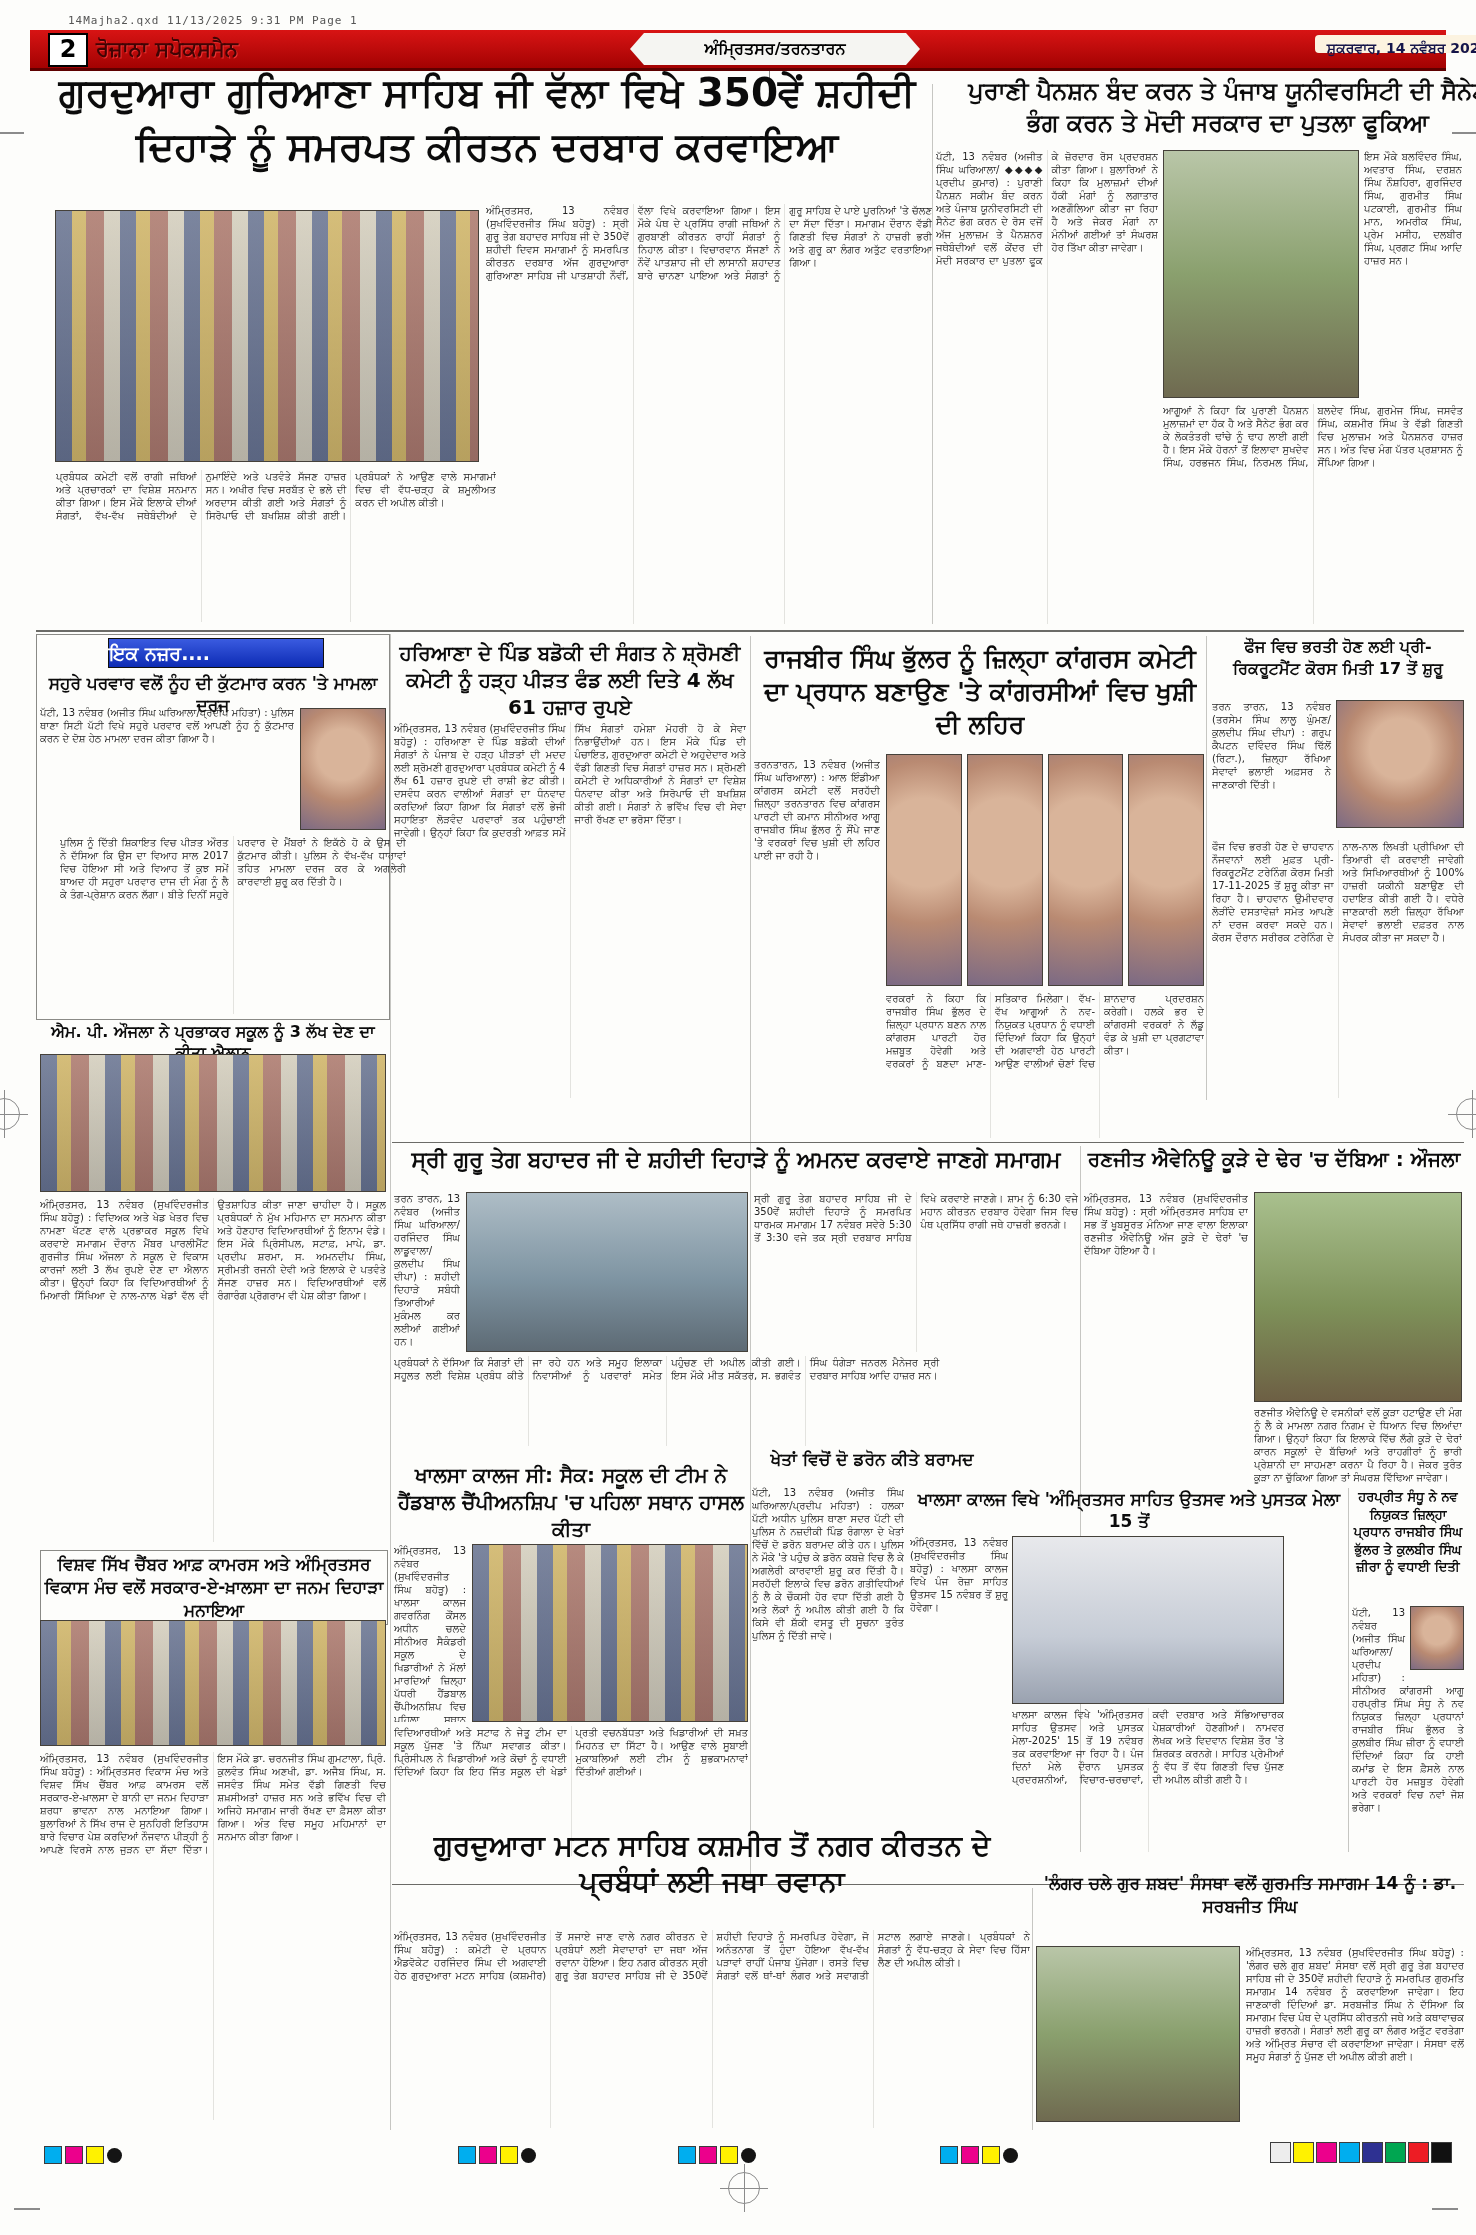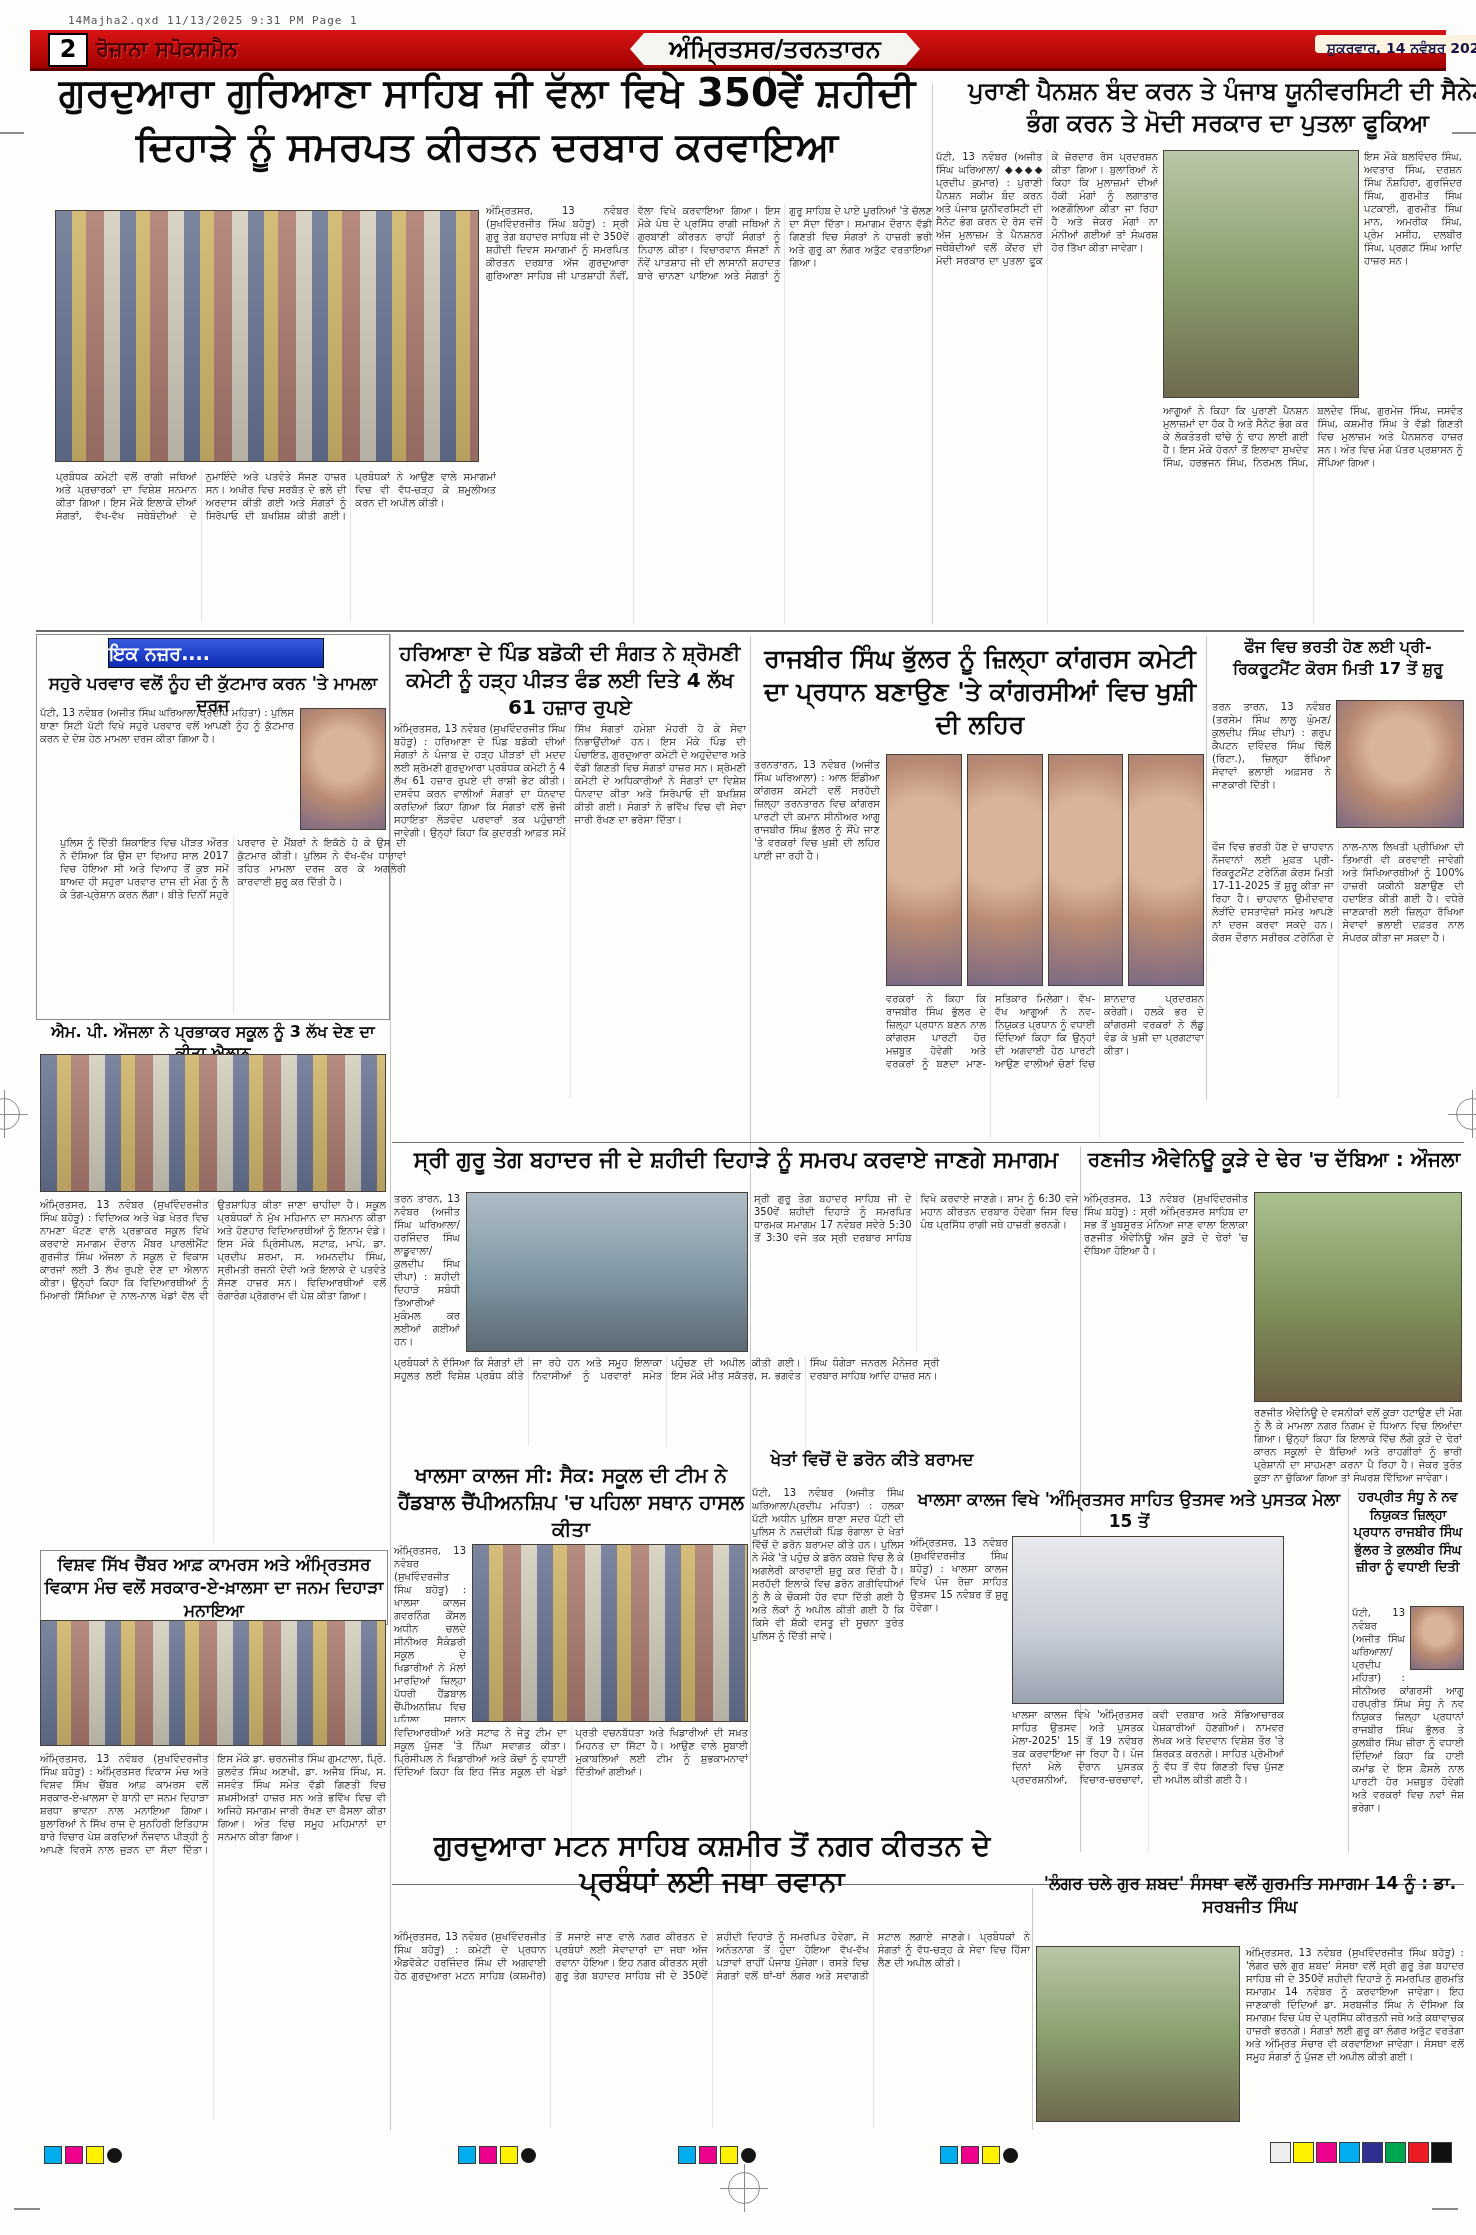--- a/index.html
+++ b/index.html
@@ -5,21 +5,21 @@
   html,body{margin:0;padding:0;background:#e9e9e5;}
   .page{position:relative;width:1476px;height:2235px;background:#fdfdfb;overflow:hidden;
         font-family:"DejaVu Sans",sans-serif;color:#1a1a1a;box-shadow:0 0 6px rgba(0,0,0,.25);}
   .abs{position:absolute;}
   .slug{font-family:"DejaVu Sans Mono",monospace;font-size:11px;color:#555;letter-spacing:1px;}
   
   .mastbar{background:linear-gradient(180deg,#d81414,#a30202);border-bottom:3px solid #5e0000;}
   .pageno{background:#fff;border:2px solid #000;color:#000;font-weight:bold;font-size:24px;
           text-align:center;line-height:28px;}
   .papername{color:#3f0404;font-weight:bold;font-size:21px;text-shadow:1px 1px 0 #e33;line-height:34px;}
-  .edition{background:#f5f5f2;color:#000;font-weight:bold;font-size:24px;text-align:center;line-height:32px;
+  .edition{background:#f5f5f2;color:#000;font-weight:bold;font-size:16px;text-align:center;line-height:32px;
            clip-path:polygon(14px 0,calc(100% - 14px) 0,100% 50%,calc(100% - 14px) 100%,14px 100%,0 50%);}
   .datebox{background:#fcf3e0;border-radius:4px;color:#15154a;font-weight:bold;font-size:14px;
            text-align:center;line-height:26px;}
   
   .h{font-weight:bold;color:#0b0b0b;text-align:center;}
   .bt{font-size:10px;line-height:1.3;text-align:justify;color:#242424;overflow:hidden;}
   .c2{column-count:2;column-gap:9px;column-rule:1px solid #e3e3df;}
   .c3{column-count:3;column-gap:9px;column-rule:1px solid #e3e3df;}
   .c4{column-count:4;column-gap:9px;column-rule:1px solid #e3e3df;}
   .c5{column-count:5;column-gap:9px;column-rule:1px solid #e3e3df;}
@@ -120,21 +120,21 @@
   <div class="abs vl" style="left:1206px;top:636px;height:464px;"></div>
   <div class="abs h" style="left:1212px;top:636px;width:252px;font-size:16px;line-height:1.35;">ਫੌਜ ਵਿਚ ਭਰਤੀ ਹੋਣ ਲਈ ਪ੍ਰੀ-ਰਿਕਰੂਟਮੈਂਟ ਕੋਰਸ ਮਿਤੀ 17 ਤੋਂ ਸ਼ੁਰੂ</div>
   <div class="abs bt" style="left:1212px;top:700px;width:252px;height:136px;">
     <span class="fr ph ph-portrait" style="width:128px;height:128px;display:block;"></span>
     <span>ਤਰਨ ਤਾਰਨ, 13 ਨਵੰਬਰ (ਤਰਸੇਮ ਸਿੰਘ ਲਾਲੂ ਘੁੰਮਣ/ ਕੁਲਦੀਪ ਸਿੰਘ ਦੀਪਾ) : ਗਰੁਪ ਕੈਪਟਨ ਦਵਿੰਦਰ ਸਿੰਘ ਢਿੱਲੋਂ (ਰਿਟਾ.), ਜ਼ਿਲ੍ਹਾ ਰੱਖਿਆ ਸੇਵਾਵਾਂ ਭਲਾਈ ਅਫ਼ਸਰ ਨੇ ਜਾਣਕਾਰੀ ਦਿੱਤੀ।</span>
   </div>
   <div class="abs bt c2" style="left:1212px;top:840px;width:252px;height:258px;">ਫੌਜ ਵਿਚ ਭਰਤੀ ਹੋਣ ਦੇ ਚਾਹਵਾਨ ਨੌਜਵਾਨਾਂ ਲਈ ਮੁਫ਼ਤ ਪ੍ਰੀ-ਰਿਕਰੂਟਮੈਂਟ ਟਰੇਨਿੰਗ ਕੋਰਸ ਮਿਤੀ 17-11-2025 ਤੋਂ ਸ਼ੁਰੂ ਕੀਤਾ ਜਾ ਰਿਹਾ ਹੈ। ਚਾਹਵਾਨ ਉਮੀਦਵਾਰ ਲੋੜੀਂਦੇ ਦਸਤਾਵੇਜ਼ਾਂ ਸਮੇਤ ਆਪਣੇ ਨਾਂ ਦਰਜ ਕਰਵਾ ਸਕਦੇ ਹਨ। ਕੋਰਸ ਦੌਰਾਨ ਸਰੀਰਕ ਟਰੇਨਿੰਗ ਦੇ ਨਾਲ-ਨਾਲ ਲਿਖਤੀ ਪ੍ਰੀਖਿਆ ਦੀ ਤਿਆਰੀ ਵੀ ਕਰਵਾਈ ਜਾਵੇਗੀ ਅਤੇ ਸਿਖਿਆਰਥੀਆਂ ਨੂੰ 100% ਹਾਜ਼ਰੀ ਯਕੀਨੀ ਬਣਾਉਣ ਦੀ ਹਦਾਇਤ ਕੀਤੀ ਗਈ ਹੈ। ਵਧੇਰੇ ਜਾਣਕਾਰੀ ਲਈ ਜ਼ਿਲ੍ਹਾ ਰੱਖਿਆ ਸੇਵਾਵਾਂ ਭਲਾਈ ਦਫ਼ਤਰ ਨਾਲ ਸੰਪਰਕ ਕੀਤਾ ਜਾ ਸਕਦਾ ਹੈ।</div>
 
   <div class="abs hl" style="left:392px;top:1142px;width:1072px;height:1px;"></div>
 
-  <div class="abs h" style="left:394px;top:1146px;width:684px;font-size:22px;line-height:1.3;">ਸ੍ਰੀ ਗੁਰੂ ਤੇਗ ਬਹਾਦਰ ਜੀ ਦੇ ਸ਼ਹੀਦੀ ਦਿਹਾੜੇ ਨੂੰ ਸਮਰਪ ਕਰਵਾਏ ਜਾਣਗੇ ਸਮਾਗਮ</div>
+  <div class="abs h" style="left:394px;top:1146px;width:684px;font-size:22px;line-height:1.3;">ਸ੍ਰੀ ਗੁਰੂ ਤੇਗ ਬਹਾਦਰ ਜੀ ਦੇ ਸ਼ਹੀਦੀ ਦਿਹਾੜੇ ਨੂੰ ਅਮਨਦ ਕਰਵਾਏ ਜਾਣਗੇ ਸਮਾਗਮ</div>
   <div class="abs bt" style="left:394px;top:1192px;width:66px;height:258px;">ਤਰਨ ਤਾਰਨ, 13 ਨਵੰਬਰ (ਅਜੀਤ ਸਿੰਘ ਘਰਿਆਲਾ/ ਹਰਜਿੰਦਰ ਸਿੰਘ ਲਾਡੂਵਾਲਾ/ ਕੁਲਦੀਪ ਸਿੰਘ ਦੀਪਾ) : ਸ਼ਹੀਦੀ ਦਿਹਾੜੇ ਸਬੰਧੀ ਤਿਆਰੀਆਂ ਮੁਕੰਮਲ ਕਰ ਲਈਆਂ ਗਈਆਂ ਹਨ।</div>
   <div class="abs ph ph-meeting" style="left:466px;top:1192px;width:282px;height:160px;"></div>
   <div class="abs bt c2" style="left:754px;top:1192px;width:324px;height:160px;">ਸ੍ਰੀ ਗੁਰੂ ਤੇਗ ਬਹਾਦਰ ਸਾਹਿਬ ਜੀ ਦੇ 350ਵੇਂ ਸ਼ਹੀਦੀ ਦਿਹਾੜੇ ਨੂੰ ਸਮਰਪਿਤ ਧਾਰਮਕ ਸਮਾਗਮ 17 ਨਵੰਬਰ ਸਵੇਰੇ 5:30 ਤੋਂ 3:30 ਵਜੇ ਤਕ ਸ੍ਰੀ ਦਰਬਾਰ ਸਾਹਿਬ ਵਿਖੇ ਕਰਵਾਏ ਜਾਣਗੇ। ਸ਼ਾਮ ਨੂੰ 6:30 ਵਜੇ ਮਹਾਨ ਕੀਰਤਨ ਦਰਬਾਰ ਹੋਵੇਗਾ ਜਿਸ ਵਿਚ ਪੰਥ ਪ੍ਰਸਿੱਧ ਰਾਗੀ ਜਥੇ ਹਾਜ਼ਰੀ ਭਰਨਗੇ।</div>
   <div class="abs bt c5" style="left:394px;top:1356px;width:684px;height:90px;">ਪ੍ਰਬੰਧਕਾਂ ਨੇ ਦੱਸਿਆ ਕਿ ਸੰਗਤਾਂ ਦੀ ਸਹੂਲਤ ਲਈ ਵਿਸ਼ੇਸ਼ ਪ੍ਰਬੰਧ ਕੀਤੇ ਜਾ ਰਹੇ ਹਨ ਅਤੇ ਸਮੂਹ ਇਲਾਕਾ ਨਿਵਾਸੀਆਂ ਨੂੰ ਪਰਵਾਰਾਂ ਸਮੇਤ ਪਹੁੰਚਣ ਦੀ ਅਪੀਲ ਕੀਤੀ ਗਈ। ਇਸ ਮੌਕੇ ਮੀਤ ਸਕੱਤਰ, ਸ. ਭਗਵੰਤ ਸਿੰਘ ਧੰਗੇੜਾ ਜਨਰਲ ਮੈਨੇਜਰ ਸ੍ਰੀ ਦਰਬਾਰ ਸਾਹਿਬ ਆਦਿ ਹਾਜ਼ਰ ਸਨ।</div>
 
   <div class="abs h" style="left:394px;top:1462px;width:354px;font-size:20px;line-height:1.35;">ਖਾਲਸਾ ਕਾਲਜ ਸੀ: ਸੈਕ: ਸਕੂਲ ਦੀ ਟੀਮ ਨੇ ਹੈਂਡਬਾਲ ਚੈਂਪੀਅਨਸ਼ਿਪ 'ਚ ਪਹਿਲਾ ਸਥਾਨ ਹਾਸਲ ਕੀਤਾ</div>
   <div class="abs bt" style="left:394px;top:1544px;width:72px;height:178px;">ਅੰਮ੍ਰਿਤਸਰ, 13 ਨਵੰਬਰ (ਸੁਖਵਿੰਦਰਜੀਤ ਸਿੰਘ ਬਹੋੜੂ) : ਖਾਲਸਾ ਕਾਲਜ ਗਵਰਨਿੰਗ ਕੌਂਸਲ ਅਧੀਨ ਚਲਦੇ ਸੀਨੀਅਰ ਸੈਕੰਡਰੀ ਸਕੂਲ ਦੇ ਖਿਡਾਰੀਆਂ ਨੇ ਮੱਲਾਂ ਮਾਰਦਿਆਂ ਜ਼ਿਲ੍ਹਾ ਪੱਧਰੀ ਹੈਂਡਬਾਲ ਚੈਂਪੀਅਨਸ਼ਿਪ ਵਿਚ ਪਹਿਲਾ ਸਥਾਨ ਹਾਸਲ ਕੀਤਾ।</div>
   <div class="abs ph ph-people" style="left:472px;top:1544px;width:276px;height:178px;"></div>
   <div class="abs bt c2" style="left:394px;top:1726px;width:354px;height:130px;">ਵਿਦਿਆਰਥੀਆਂ ਅਤੇ ਸਟਾਫ ਨੇ ਜੇਤੂ ਟੀਮ ਦਾ ਸਕੂਲ ਪੁੱਜਣ 'ਤੇ ਨਿੱਘਾ ਸਵਾਗਤ ਕੀਤਾ। ਪ੍ਰਿੰਸੀਪਲ ਨੇ ਖਿਡਾਰੀਆਂ ਅਤੇ ਕੋਚਾਂ ਨੂੰ ਵਧਾਈ ਦਿੰਦਿਆਂ ਕਿਹਾ ਕਿ ਇਹ ਜਿੱਤ ਸਕੂਲ ਦੀ ਖੇਡਾਂ ਪ੍ਰਤੀ ਵਚਨਬੱਧਤਾ ਅਤੇ ਖਿਡਾਰੀਆਂ ਦੀ ਸਖ਼ਤ ਮਿਹਨਤ ਦਾ ਸਿੱਟਾ ਹੈ। ਆਉਣ ਵਾਲੇ ਸੂਬਾਈ ਮੁਕਾਬਲਿਆਂ ਲਈ ਟੀਮ ਨੂੰ ਸ਼ੁਭਕਾਮਨਾਵਾਂ ਦਿੱਤੀਆਂ ਗਈਆਂ।</div>
 

